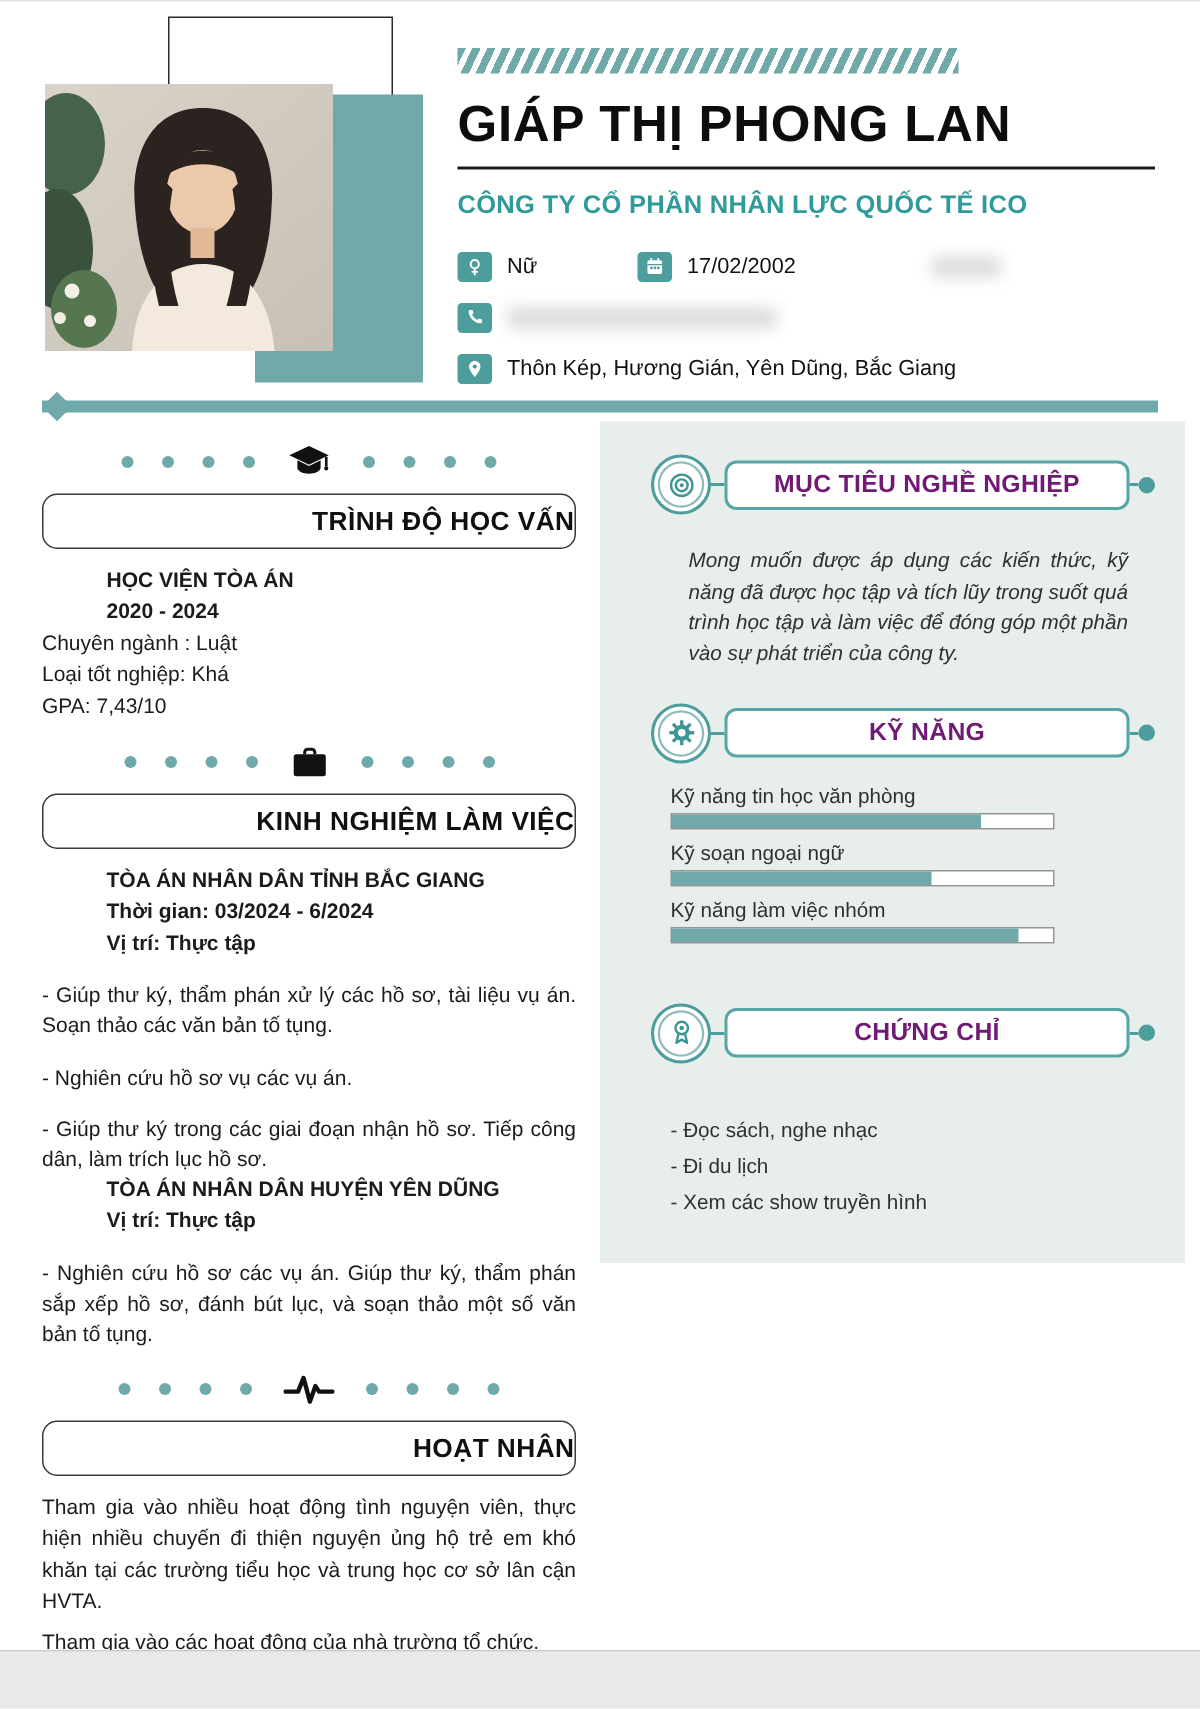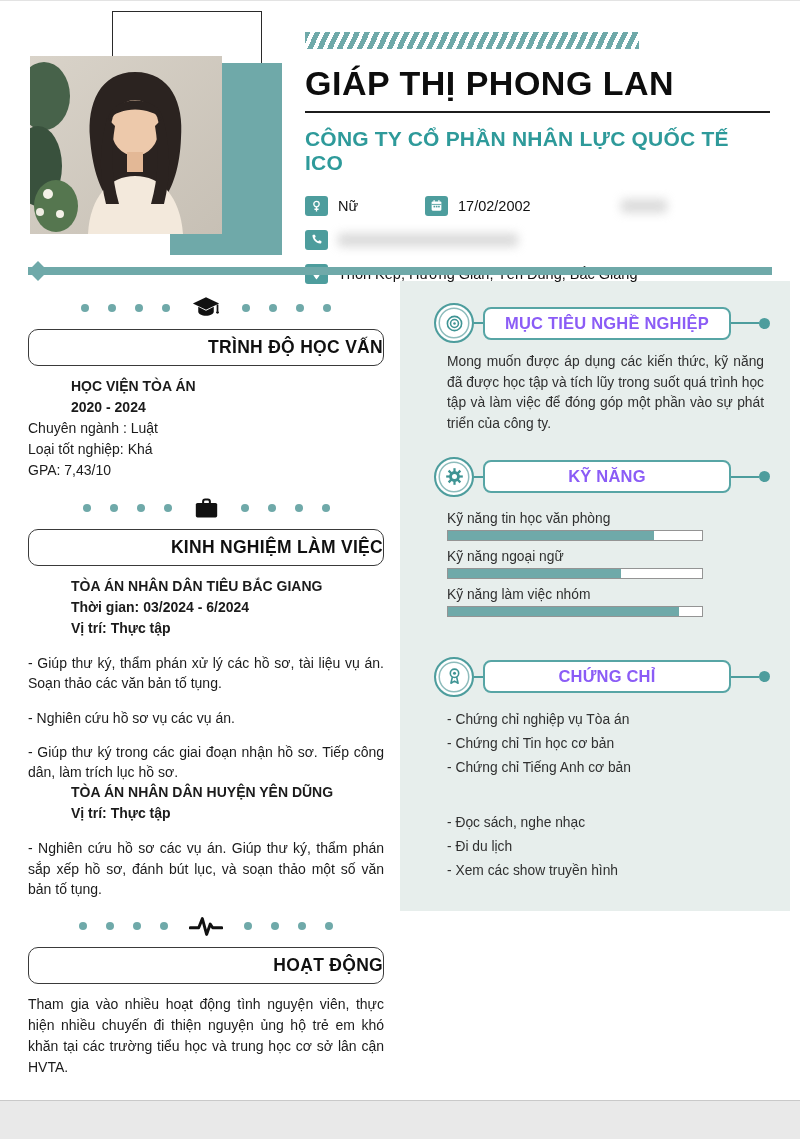--- a/index.html
+++ b/index.html
@@ -11,21 +11,21 @@
   .photo-wrap{position:absolute;left:28px;top:8px;width:256px;height:252px;}
   .outline-square{position:absolute;left:84px;top:2px;width:148px;height:158px;border:1.5px solid #2a2a2a;z-index:1;}
   .teal-square{position:absolute;left:142px;top:54px;width:112px;height:192px;background:#6FA9A9;z-index:2;}
   .photo{position:absolute;left:2px;top:47px;width:192px;height:178px;z-index:3;overflow:hidden;}
   .photo svg{display:block;}
 
   .header-right{position:absolute;left:305px;top:31px;width:465px;}
   .hatch{width:334px;height:17px;background:repeating-linear-gradient(115deg,#6FA9A9 0 5px,#ffffff 5px 9px);}
   .name{margin:16px 0 0;font-size:34px;font-weight:bold;letter-spacing:.5px;color:#0d0d0d;line-height:1.1;}
   .name-rule{margin-top:9px;height:2px;background:#1c1c1c;}
-  .company{margin-top:14px;font-size:21px;font-weight:bold;color:#2E9A9A;letter-spacing:.2px;}
+  .company{margin-top:14px;font-size:17px;font-weight:bold;color:#2E9A9A;letter-spacing:.2px;}
   .info{margin-top:20px;font-size:14.5px;color:#111;}
   .info-row{display:flex;align-items:center;margin-bottom:13px;height:21px;}
   .info-item{display:flex;align-items:center;gap:10px;}
   .w1{width:120px;} .w2{width:170px;}
   .tile{width:23px;height:20px;background:#4D9D9D;border-radius:3px;display:inline-flex;align-items:center;justify-content:center;flex:none;}
   .redact{display:inline-block;height:14px;border-radius:3px;background:#bfbfbf;filter:blur(5px);opacity:.55;}
 
   .divider-bar{position:relative;margin:0 28px;height:8px;background:#6FA9A9;}
   .divider-bar .diamond{position:absolute;left:3px;top:-3px;width:14px;height:14px;background:#6FA9A9;transform:rotate(45deg);}
 
@@ -45,25 +45,25 @@
   .b{font-weight:bold;padding-left:43px;}
   .jtxt{text-align:justify;line-height:1.45;margin-top:14px;}
   .ltext p{margin:0 0 4px;}
   .act p{margin:0 0 6px;text-align:justify;line-height:1.5;}
 
   
   .rsec{margin-top:0;}
   .rhead{display:flex;align-items:center;}
   .rcirc{width:36px;height:36px;border-radius:50%;background:#fff;border:2px solid #4D9D9D;box-shadow:inset 0 0 0 2.5px #fff,inset 0 0 0 4px #8ebcbc;display:flex;align-items:center;justify-content:center;flex:none;}
   .rlink{width:9px;height:2.5px;background:#4D9D9D;flex:none;}
-  .rbox{width:244px;padding:5px 0;text-align:center;background:#fff;border:2px solid #57A5A5;border-radius:8px;color:#8b5cf6;font-weight:bold;font-size:16.5px;flex:none;letter-spacing:.2px;}
+  .rbox{width:244px;padding:5px 11px;text-align:center;background:#fff;border:2px solid #57A5A5;border-radius:8px;color:#701a75;font-weight:bold;font-size:16.5px;flex:none;letter-spacing:.2px;}
   .rline{flex:1;height:2.5px;background:#4D9D9D;}
   .rdot{width:11px;height:11px;border-radius:50%;background:#4D9D9D;flex:none;}
   .rbody{padding:9px 6px 0 13px;font-size:13.8px;color:#303030;}
-  .rtext{text-align:justify;line-height:1.5;margin:0;}
+  .rtext{text-align:justify;line-height:1.5;margin:12px;font-style:italic;}
   .mt24{margin-top:22px;} .mt42{margin-top:40px;}
   .skill-label{margin:5px 0 4px;}
   .bar{width:256px;height:11px;background:#fff;border:1px solid #949494;box-sizing:border-box;margin-bottom:8px;}
   .fill{height:100%;background:#6FA9A9;}
   .li{margin:4px 0;line-height:1.45;}
 </style>
 </head>
 <body>
 
 <div class="page">
@@ -203,21 +203,21 @@
                 <rect x="2.5" y="6" width="19" height="13" rx="1.5" fill="#111"></rect>
               </svg>
           </span>
           <i class="dot"></i>
             <i class="dot"></i>
             <i class="dot"></i>
             <i class="dot"></i>
         </div>
         <div class="title-box">KINH NGHIỆM LÀM VIỆC</div>
         <div class="ltext">
-          <div class="b">TÒA ÁN NHÂN DÂN TIÊU BẮC GIANG</div>
+          <div class="b">TÒA ÁN NHÂN DÂN TỈNH BẮC GIANG</div>
           <div class="b">Thời gian: 03/2024 - 6/2024</div>
           <div class="b">Vị trí: Thực tập</div>
           <div class="jtxt">- Giúp thư ký, thẩm phán xử lý các hồ sơ, tài liệu vụ án. Soạn thảo các văn bản tố tụng.</div>
           <div class="jtxt">- Nghiên cứu hồ sơ vụ các vụ án.</div>
           <div class="jtxt">- Giúp thư ký trong các giai đoạn nhận hồ sơ. Tiếp công dân, làm trích lục hồ sơ.</div>
           <div class="b">TÒA ÁN NHÂN DÂN HUYỆN YÊN DŨNG</div>
           <div class="b">Vị trí: Thực tập</div>
           <div class="jtxt">- Nghiên cứu hồ sơ các vụ án. Giúp thư ký, thẩm phán sắp xếp hồ sơ, đánh bút lục, và soạn thảo một số văn bản tố tụng.</div>
         </div>
       </div>
@@ -231,23 +231,24 @@
           <span class="deco-icon">
             <svg viewBox="0 0 28 20" width="34" height="25">
                 <polyline points="1,11 8,11 11,3.5 14.5,16.5 17.5,8 19.5,11 27,11" fill="none" stroke="#111" stroke-width="2.4" stroke-linejoin="round" stroke-linecap="round"></polyline>
               </svg>
           </span>
           <i class="dot"></i>
             <i class="dot"></i>
             <i class="dot"></i>
             <i class="dot"></i>
         </div>
-        <div class="title-box">HOẠT ĐỘNG</div>
+        <div class="title-box">HOẠT NHÂN</div>
         <div class="ltext act">
           <p>Tham gia vào nhiều hoạt động tình nguyện viên, thực hiện nhiều chuyến đi thiện nguyện ủng hộ trẻ em khó khăn tại các trường tiểu học và trung học cơ sở lân cận HVTA.</p>
+          <p>Tham gia vào các hoạt động của nhà trường tổ chức.</p>
         </div>
       </div>
 
     </div>
 
     <div class="col-right">
 
       <div class="rsec">
         <div class="rhead">
           <span class="rcirc">
@@ -287,21 +288,21 @@
           <span class="rdot"></span>
         </div>
         <div class="rbody">
           <div class="skill">
             <div class="skill-label">Kỹ năng tin học văn phòng</div>
             <div class="bar">
                 <div class="fill" style="width: 81%;"></div>
               </div>
           </div>
           <div class="skill">
-            <div class="skill-label">Kỹ năng ngoại ngữ</div>
+            <div class="skill-label">Kỹ soạn ngoại ngữ</div>
             <div class="bar">
                 <div class="fill" style="width: 68%;"></div>
               </div>
           </div>
           <div class="skill">
             <div class="skill-label">Kỹ năng làm việc nhóm</div>
             <div class="bar">
                 <div class="fill" style="width: 91%;"></div>
               </div>
           </div>
@@ -315,25 +316,20 @@
                 <circle cx="12" cy="8" r="5.3" fill="none" stroke="#3f9494" stroke-width="2"></circle>
                 <circle cx="12" cy="8" r="1.9" fill="#3f9494"></circle>
                 <path d="M9.3 12.6 L7.5 20.5 L12 17.8 L16.5 20.5 L14.7 12.6" fill="none" stroke="#3f9494" stroke-width="2" stroke-linejoin="round"></path>
               </svg>
           </span>
           <span class="rlink"></span>
           <span class="rbox">CHỨNG CHỈ</span>
           <span class="rline"></span>
           <span class="rdot"></span>
         </div>
-        <div class="rbody">
-          <div class="li">- Chứng chỉ nghiệp vụ Tòa án</div>
-          <div class="li">- Chứng chỉ Tin học cơ bản</div>
-          <div class="li">- Chứng chỉ Tiếng Anh cơ bản</div>
-        </div>
       </div>
 
       <div class="rsec mt24">
         <div class="rbody">
           <div class="li">- Đọc sách, nghe nhạc</div>
           <div class="li">- Đi du lịch</div>
           <div class="li">- Xem các show truyền hình</div>
         </div>
       </div>
 

